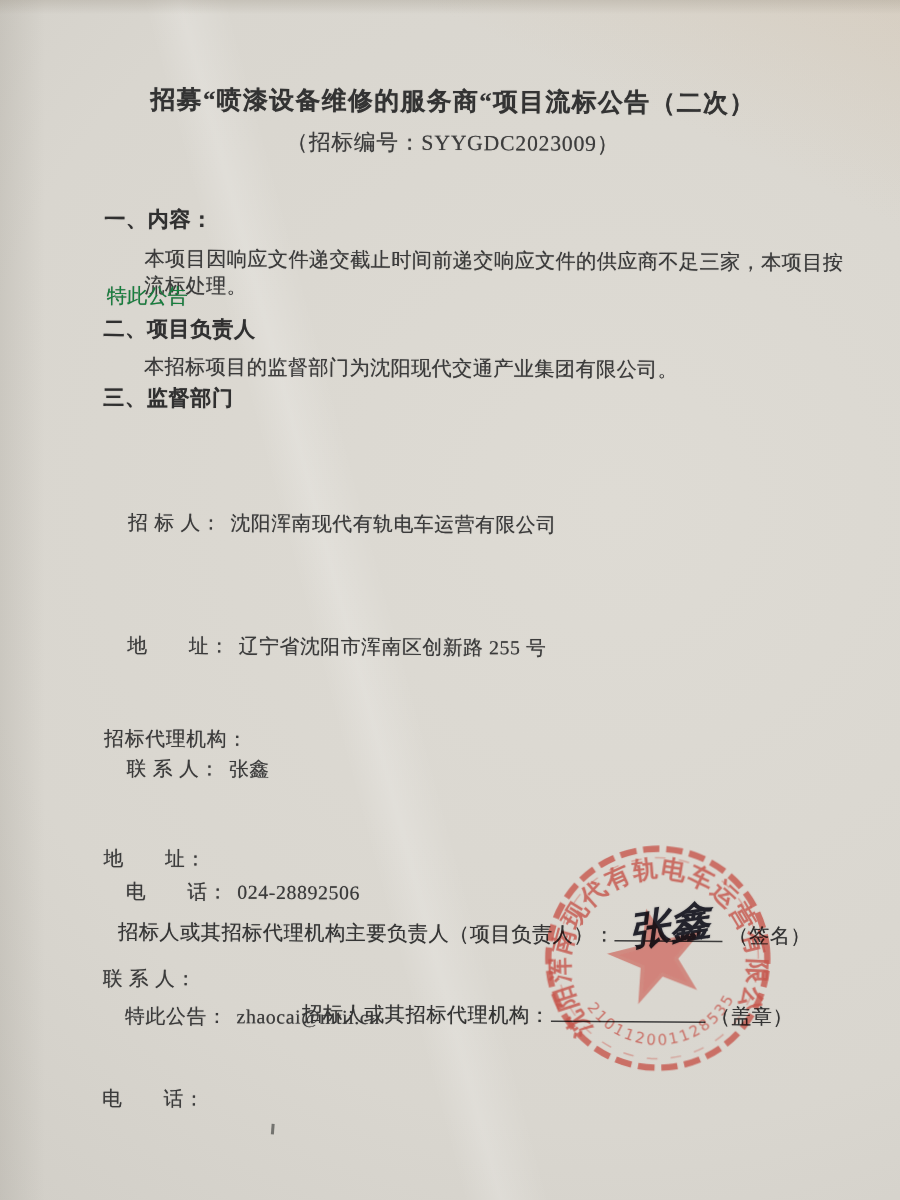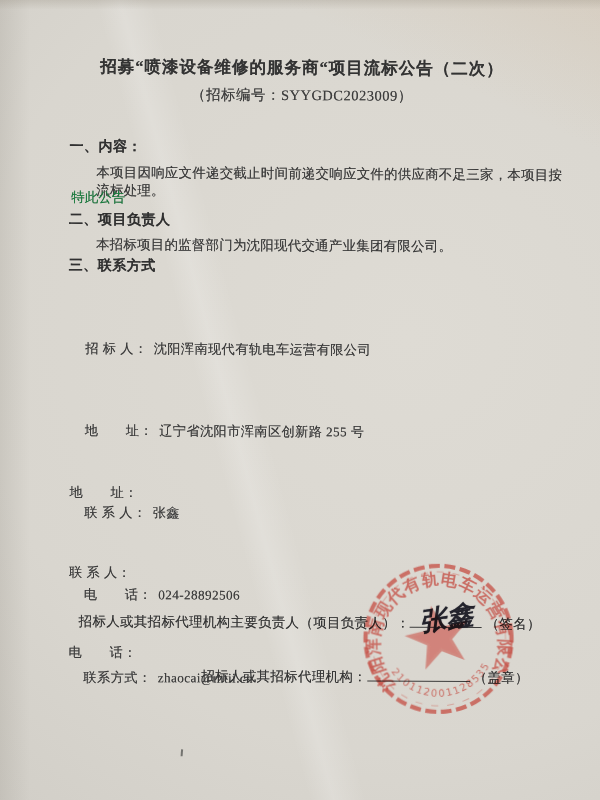--- a/index.html
+++ b/index.html
@@ -50,31 +50,32 @@
   <div class="abs center doc-title soft">招募“喷漆设备维修的服务商“项目流标公告（二次）</div>
   <div class="abs center doc-subtitle soft">（招标编号：SYYGDC2023009）</div>
 
   <div class="abs sec-h soft" style="top:139px">一、内容：</div>
   <div class="abs para soft" style="top:165px">本项目因响应文件递交截止时间前递交响应文件的供应商不足三家，本项目按流标处理。</div>
   <div class="abs plain soft" style="top:190px">特此公告</div>
 
   <div class="abs sec-h soft" style="top:212px">二、项目负责人</div>
   <div class="abs para soft" style="top:237px">本招标项目的监督部门为沈阳现代交通产业集团有限公司。</div>
 
-  <div class="abs sec-h soft" style="top:258px">三、联系方式</div>
+  <div class="abs sec-h soft" style="top:258px">三、监督部门</div>
 
   <div class="abs rows soft" style="top:281px;left:85px">
     <div><span class="lbl">招 标 人：</span><span class="val">沈阳浑南现代有轨电车运营有限公司</span></div>
     <div><span class="lbl">地　　址：</span><span class="val">辽宁省沈阳市浑南区创新路 255 号</span></div>
     <div><span class="lbl">联 系 人：</span><span class="val">张鑫</span></div>
     <div><span class="lbl">电　　话：</span><span class="val">024-28892506</span></div>
-    <div><span class="lbl">联系方式：</span><span class="val">zhaocai@mtii.cn</span></div>
+    <div><span class="lbl">特此公告：</span><span class="val">zhaocai@mtii.cn</span></div>
   </div>
 
   <div class="abs rows rows2 soft" style="top:428px;left:70px">
+    <div><span class="lbl">招标代理机构：</span><span class="val"></span></div>
     <div><span class="lbl">地　　址：</span><span class="val"></span></div>
     <div><span class="lbl">联 系 人：</span><span class="val"></span></div>
     <div><span class="lbl">电　　话：</span><span class="val"></span></div>
     <div></div>
   </div>
 
   <div class="abs sig-row" style="top:612px;left:80px">
     <span class="soft">招标人或其招标代理机构主要负责人（项目负责人）：</span><span class="u-line u-sig"><span class="hand">张鑫</span></span>
     <span class="soft">（签名）</span>
   </div>

